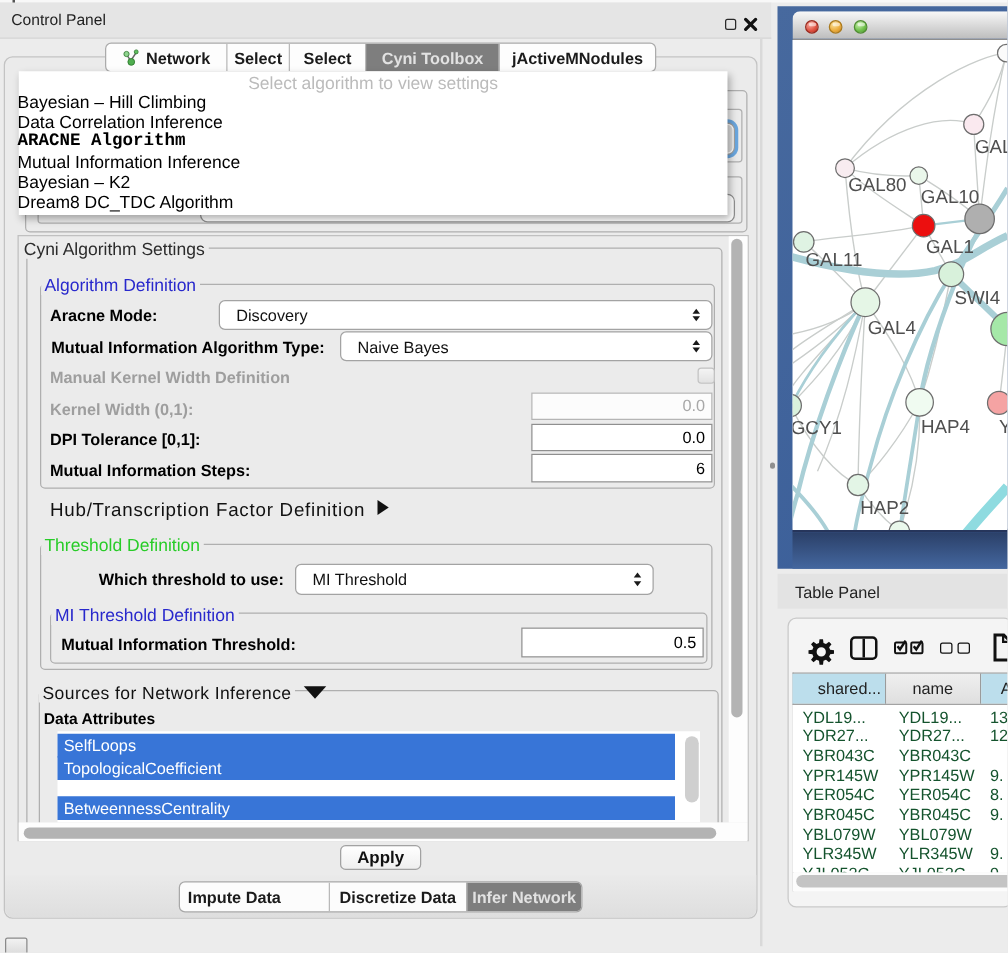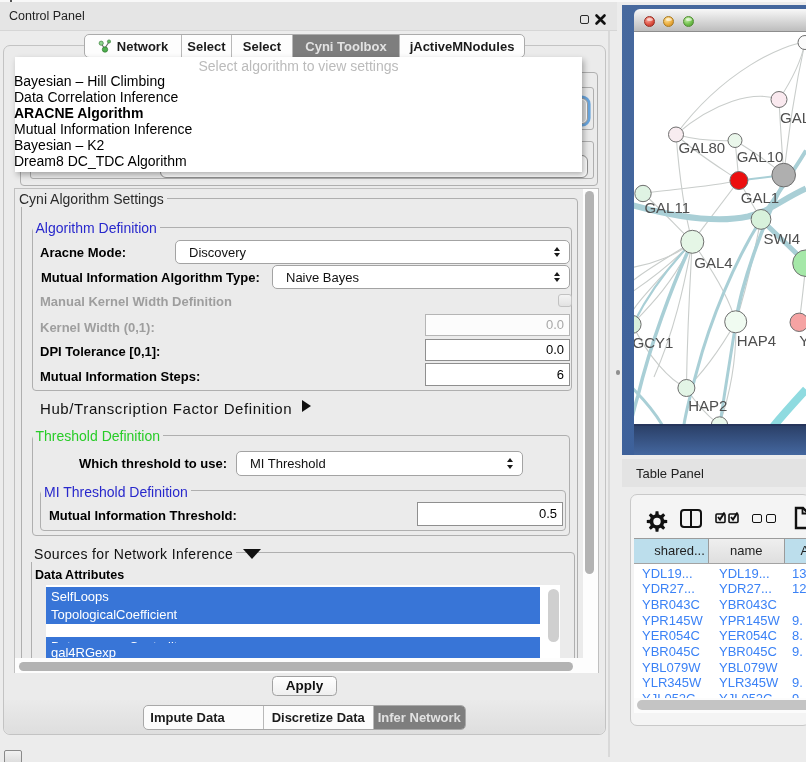--- a/index.html
+++ b/index.html
@@ -13,21 +13,21 @@
 .combo .ct { position:absolute; left:13px; top:4px; white-space:nowrap; }
 .arrs { position:absolute; right:9px; top:0; height:100%; display:flex; flex-direction:column; justify-content:center; }
 .au { display:block; width:0;height:0;border-left:3.6px solid transparent;border-right:3.6px solid transparent;border-bottom:4.6px solid #1a1a1a; margin-bottom:2.6px; }
 .ad { display:block; width:0;height:0;border-left:3.6px solid transparent;border-right:3.6px solid transparent;border-top:4.6px solid #1a1a1a; }
 .field { position:absolute; background:#fff; border:1px solid #8F8F8F; font-size:13px; text-align:right; padding-right:5px; color:#000; }
 .ditem { position:absolute; left:14px; font-size:14px; color:#000; white-space:nowrap; }
 .tabseg { height:100%; display:flex; align-items:center; justify-content:center; font-size:13px; font-weight:bold; color:#1b1b1b; border-left:1px solid #B9B9B9; }
 .tabseg:first-child { border-left:none; }
 .tabsel { background:#7E7E7E; color:#E2E2E2; }
 .litem { position:absolute; left:46px; width:494px; height:19px; background:#3875D7; color:#fff; font-size:13px; line-height:19px; padding-left:5px; white-space:nowrap; }
-.trow { position:absolute; font-size:13px; color:#3b82f6; white-space:nowrap; }
+.trow { position:absolute; font-size:13px; color:#14532d; white-space:nowrap; }
 </style>
 </head>
 <body>
 
 <div class="abs" style="left:0;top:0;width:806px;height:2px;background:#F8F8F8;"></div>
 <div class="abs" style="left:10px;top:0;width:2px;height:4px;background:#555;"></div>
 
 <div class="abs" style="left:0;top:2px;width:617px;height:29px;background:#E5E5E5;border-bottom:1px solid #D6D6D6;"></div>
 <div class="abs" style="left:9px;top:9px;font-size:12.5px;color:#1f1f1f;">Control Panel</div>
 <div class="abs" style="left:579.5px;top:15px;width:9px;height:9px;border:1.5px solid #2a2a2a;border-radius:2px;"></div>
@@ -55,21 +55,21 @@
 <div class="gbox" style="left:30px;top:87px;width:564px;height:43px;border-radius:3px;"></div>
 <div class="abs" style="left:160px;top:98px;width:428px;height:26px;background:#fff;border:1px solid #9F9F9F;border-radius:6px;box-shadow:0 0 0 2.6px rgba(92,158,221,0.9);"></div>
 <div class="abs" style="left:576px;top:100px;width:10px;height:22px;background:#D9D9D9;border-radius:0 4px 4px 0;"></div>
 <div class="gbox" style="left:30px;top:141px;width:564px;height:38px;border-radius:3px;"></div>
 <div class="abs" style="left:160px;top:155px;width:428px;height:23px;background:#fff;border:1px solid #909090;border-radius:6px;"></div>
 
 <div class="abs" style="left:15px;top:57px;width:567px;height:114.5px;background:#fff;box-shadow:2px 3px 6px rgba(0,0,0,0.3);"></div>
 <div class="abs" style="left:15px;top:57.5px;width:567px;height:14px;font-size:14px;color:#BBBBBB;text-align:center;">Select algorithm to view settings</div>
 <div class="ditem" style="top:72.5px;">Bayesian – Hill Climbing</div>
 <div class="ditem" style="top:88.5px;">Data Correlation Inference</div>
-<div class="ditem" style="top:104.5px;font-weight:bold;">ARACNE Algorithm</div>
+<div class="ditem" style="top:104.5px;font-weight:bold;font-family:Liberation Mono, monospace;">ARACNE Algorithm</div>
 <div class="ditem" style="top:120.5px;">Mutual Information Inference</div>
 <div class="ditem" style="top:136.5px;">Bayesian – K2</div>
 <div class="ditem" style="top:152.5px;">Dream8 DC_TDC Algorithm</div>
 
 <div class="abs" style="left:14px;top:188px;width:585px;height:485px;border:1px solid #C0C0C0;background:#EBEBEB;"></div>
 <div class="abs" id="vp" style="left:15px;top:189px;width:568px;height:469px;overflow:hidden;">
 <div class="abs" style="left:-15px;top:-189px;width:806px;height:900px;">
 
   <div class="gbox" style="left:21px;top:198px;width:557px;height:600px;"></div>
   <div class="gtitle" style="left:16px;top:191px;color:#2b2b2b;">Cyni Algorithm Settings</div>
@@ -129,21 +129,20 @@
 
   <div class="gbox" style="left:31px;top:552px;width:544px;height:130px;"></div>
   <div class="gtitle" style="left:31px;top:545.5px;color:#111;letter-spacing:0.35px;">Sources for Network Inference</div>
   <div class="abs" style="left:243px;top:549px;width:0;height:0;border-top:10px solid #111;border-left:9px solid transparent;border-right:9px solid transparent;"></div>
   <div class="blab" style="left:35px;top:568px;font-size:12.5px;">Data Attributes</div>
 
   <div class="abs" style="left:46px;top:585px;width:514px;height:73px;background:#fff;"></div>
   <div class="litem" style="top:586.5px;">SelfLoops</div>
   <div class="litem" style="top:605.4px;">TopologicalCoefficient</div>
   <div class="litem" style="top:637px;">BetweennessCentrality</div>
-  <div class="litem" style="top:643.2px;height:15px;">gal4RGexp</div>
   <div class="abs" style="left:548px;top:589px;width:11px;height:53px;background:#CFCFCF;border-radius:5.5px;"></div>
 </div>
 </div>
 
 <div class="abs" style="left:583px;top:189px;width:15px;height:469px;background:#FDFDFD;"></div>
 <div class="abs" style="left:584.5px;top:191px;width:9.5px;height:383px;background:#B3B3B3;border-radius:5px;"></div>
 <div class="abs" style="left:15px;top:658px;width:583px;height:14.5px;background:#FDFDFD;"></div>
 <div class="abs" style="left:19px;top:661.5px;width:554px;height:9.5px;background:#B3B3B3;border-radius:5px;"></div>
 
 <div class="abs" style="left:272px;top:676px;width:65px;height:20px;background:linear-gradient(#FFFFFF,#EFEFEF);border:1px solid #A2A2A2;border-radius:4.5px;font-size:13.5px;font-weight:bold;color:#111;text-align:center;line-height:18px;">Apply</div>

